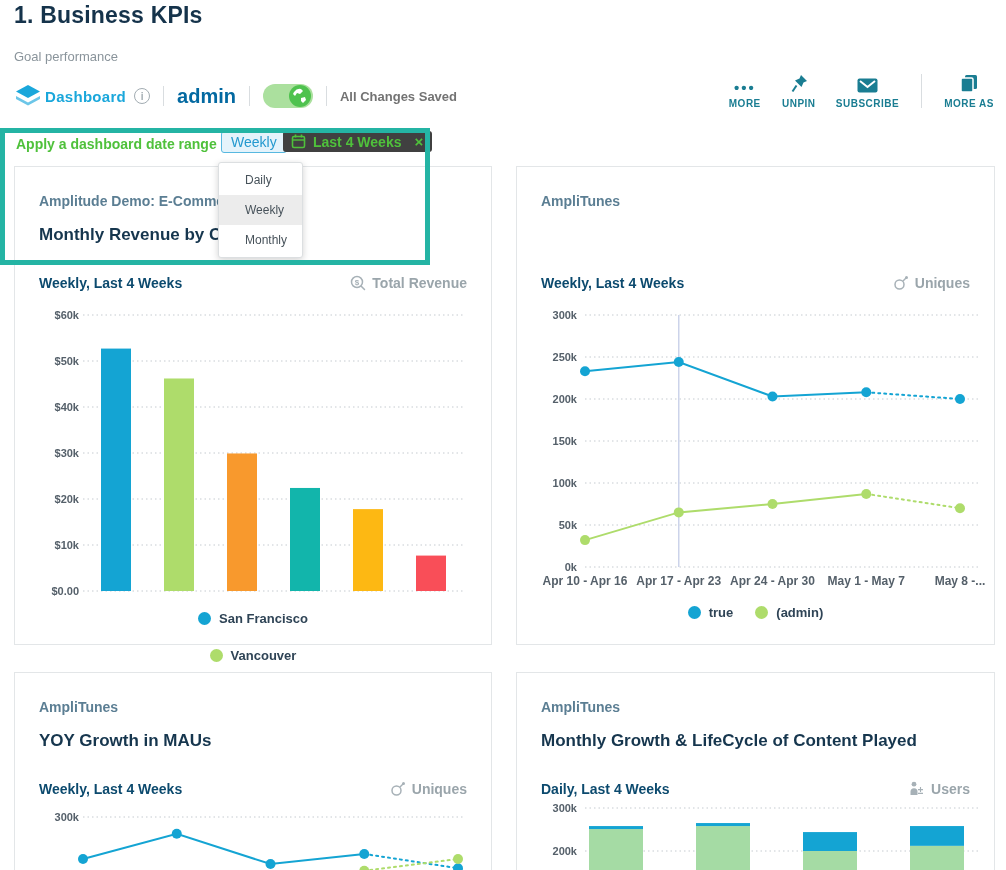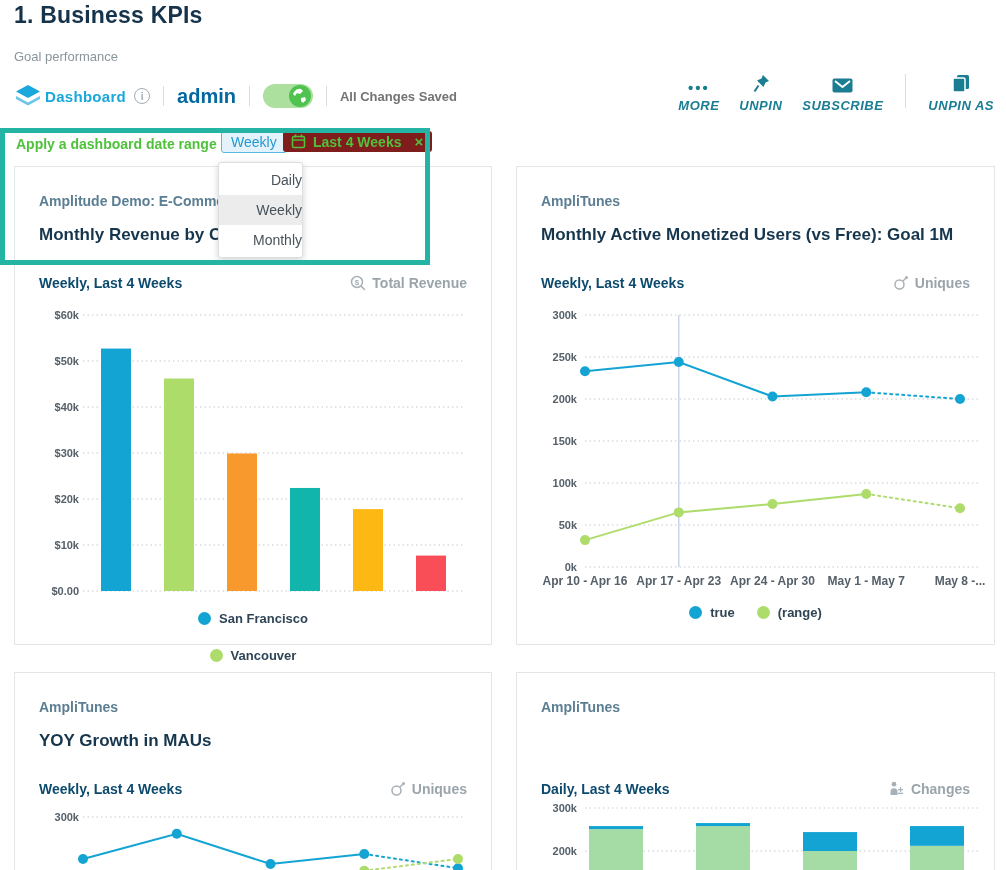--- a/index.html
+++ b/index.html
@@ -1,55 +1,55 @@
 <!DOCTYPE html>
 <html><head>
 <meta charset="utf-8">
 <style>
   html,body{margin:0;padding:0;width:1006px;height:870px;overflow:hidden;background:#fff;
     font-family:"Liberation Sans",sans-serif;position:relative;}
   *{box-sizing:border-box;}
-  .abs{position:absolute;text-align:right;}
+  .abs{position:absolute;}
 
   
   #page-title{left:14px;top:2px;font-size:23px;font-weight:700;color:#15334b;letter-spacing:.2px;}
   #page-subtitle{left:14px;top:49px;font-size:13px;color:#8a949b;}
   #meta-row{left:14px;top:82px;display:flex;align-items:center;height:28px;}
   .vdiv{width:1px;height:20px;background:#d9dde0;margin:0 13px;}
   #dashboard-label{color:#1aa7db;font-weight:700;font-size:15px;margin-left:3px;letter-spacing:.3px;}
   #info-icon{width:16px;height:16px;border:1.5px solid #a2acb2;border-radius:50%;color:#a2acb2;
     font-size:10px;font-weight:700;display:flex;align-items:center;justify-content:center;margin-left:8px;}
   #owner-link{color:#0369a1;font-size:20px;font-weight:600;}
   #visibility-toggle{width:50px;height:24px;border-radius:12px;background:#abe09e;position:relative;}
   #toggle-knob{position:absolute;right:2px;top:1px;}
   #save-status{color:#737373;font-size:13px;font-weight:bold;}
 
   
   #actions{top:74px;right:12px;display:flex;align-items:flex-start;gap:20px;}
   .action{display:flex;flex-direction:column;align-items:center;gap:5px;min-width:34px;cursor:pointer;}
-  .action .lbl{font-size:13px;font-weight:700;letter-spacing:.5px;color:#1a7d92;font-style:italic;}
+  .action .lbl{font-size:10px;font-weight:700;letter-spacing:.5px;color:#1a7d92;}
   .action .ic{height:19px;display:flex;align-items:flex-end;}
   .more-dots{color:#1a7d92;font-size:15px;font-weight:700;letter-spacing:2px;line-height:10px;}
   #actions .vdiv{height:34px;margin:0 2px;}
 
   
   #date-prompt{left:16px;top:136px;font-size:14px;font-weight:600;color:#4fc13b;}
   #interval-chip{left:221px;top:131px;font-size:14px;color:#2499cf;background:#e4f3fb;
     border:1px solid #57b8e0;border-radius:3px;padding:2px 9px;}
-  #range-chip{left:283px;top:131px;font-size:14px;font-weight:600;color:#4fc13b;background:#7f1d1d;
+  #range-chip{left:283px;top:131px;font-size:14px;font-weight:600;color:#4fc13b;background:#404040;
     border-radius:3px;padding:2px 9px 2px 8px;display:flex;align-items:center;gap:7px;}
   #range-close{font-size:15px;font-weight:700;padding-left:6px;cursor:pointer;}
 
   
   #highlight-box{left:0;top:128px;width:430px;height:137px;border:5px solid #24b4a4;z-index:15;pointer-events:none;}
 
   
   #interval-dropdown{left:218px;top:162px;width:85px;background:#fff;border:1px solid #dcdfe1;
     border-radius:3px;box-shadow:0 2px 7px rgba(0,0,0,.18);z-index:10;padding:2px 0;}
-  .dd-option{height:30px;line-height:30px;padding-left:6px;font-size:14px;color:#47525a;cursor:pointer;}
+  .dd-option{height:30px;line-height:30px;padding-left:26px;font-size:12px;color:#47525a;cursor:pointer;}
   .dd-option.selected{background:#ececec;}
 
   
   .card{background:#fff;border:1px solid #e3e6e8;}
   #card-0{left:14px;top:166px;width:478px;height:479px;}
   #card-1{left:516px;top:166px;width:479px;height:479px;}
   #card-2{left:14px;top:672px;width:478px;height:479px;}
   #card-3{left:516px;top:672px;width:479px;height:479px;}
   .card .src{position:absolute;left:24px;top:26px;font-size:14px;font-weight:600;color:#5b7e93;white-space:nowrap;}
   .card .ttl{position:absolute;left:24px;top:58px;font-size:17px;font-weight:700;color:#16364e;white-space:nowrap;}
@@ -122,21 +122,21 @@
     <span class="lbl">SUBSCRIBE</span>
   </div>
   <div class="vdiv"></div>
   <div class="action">
     <span class="ic">
       <svg width="18" height="19" viewBox="0 0 18 19">
         <rect x="5" y="1" width="12" height="14" rx="1.5" fill="#1a7d92"></rect>
         <rect x="1" y="4" width="12" height="14" rx="1.5" fill="#1a7d92" stroke="#fff" stroke-width="1.5"></rect>
       </svg>
     </span>
-    <span class="lbl">UNPIN AS</span>
+    <span class="lbl">MORE AS</span>
   </div>
 </div>
 
 <div class="abs" id="date-prompt">Apply a dashboard date range</div>
 <div class="abs" id="interval-chip">Weekly</div>
 <div class="abs" id="range-chip">
   <span style="display:flex;">
     <svg width="15" height="15" viewBox="0 0 15 15">
       <rect x="1.5" y="2.5" width="12" height="11" rx="1.5" fill="none" stroke="#4fc13b" stroke-width="1.6"></rect>
       <line x1="4.5" y1="0.5" x2="4.5" y2="3.5" stroke="#4fc13b" stroke-width="1.6"></line>
@@ -200,21 +200,20 @@
     <span class="item">
       <span class="dot" style="background: rgb(174, 220, 107);"></span>
       <span>Vancouver</span>
     </span>
     <span class="legend-more">•••</span>
   </div>
 </div>
 
 <div class="abs card" id="card-1">
   <div class="src">AmpliTunes</div>
-  <div class="ttl">Monthly Active Monetized Users (vs Free): Goal 1M</div>
   <div class="period">Weekly, Last 4 Weeks</div>
   <div class="metric">
     <span style="display:flex;">
       <svg width="16" height="16" viewBox="0 0 16 16">
         <circle cx="6.5" cy="9.5" r="4.5" fill="none" stroke="#a7b1b7" stroke-width="1.5"></circle>
         <line x1="10" y1="6" x2="13.5" y2="2.5" stroke="#a7b1b7" stroke-width="1.5"></line>
         <circle cx="13.5" cy="2.5" r="1.5" fill="#a7b1b7"></circle>
       </svg>
     </span>
     <span>Uniques</span>
@@ -255,21 +254,21 @@
       <circle cx="325.25" cy="196.92" r="5" fill="#aedc6b"></circle>
       <circle cx="419" cy="211.2" r="5" fill="#aedc6b"></circle>
     </svg>
   <div class="legend">
     <span class="item">
       <span class="dot" style="background: rgb(20, 164, 211);"></span>
       <span>true</span>
     </span>
     <span class="item">
       <span class="dot" style="background: rgb(174, 220, 107);"></span>
-      <span>(range)</span>
+      <span>(admin)</span>
     </span>
   </div>
 </div>
 
 <div class="abs card" id="card-2">
   <div class="src">AmpliTunes</div>
   <div class="ttl">YOY Growth in MAUs</div>
   <div class="period">Weekly, Last 4 Weeks</div>
   <div class="metric">
     <span style="display:flex;">
@@ -296,30 +295,31 @@
       <circle cx="44" cy="114.8" r="5" fill="#aedc6b"></circle>
       <circle cx="137.75" cy="93.8" r="5" fill="#aedc6b"></circle>
       <circle cx="231.5" cy="81.2" r="5" fill="#aedc6b"></circle>
       <circle cx="325.25" cy="67.75999999999999" r="5" fill="#aedc6b"></circle>
       <circle cx="419" cy="56" r="5" fill="#aedc6b"></circle>
     </svg>
 </div>
 
 <div class="abs card" id="card-3">
   <div class="src">AmpliTunes</div>
+  <div class="ttl">Monthly Growth &amp; LifeCycle of Content Played</div>
   <div class="period">Daily, Last 4 Weeks</div>
   <div class="metric">
     <span style="display:flex;">
       <svg width="16" height="16" viewBox="0 0 16 16">
         <circle cx="5" cy="3.2" r="2.4" fill="#a7b1b7"></circle>
         <path d="M1.5 14 v-3.2 a3.5 3.5 0 0 1 7 0 V14 z" fill="#a7b1b7"></path>
         <text x="11.5" y="12.5" text-anchor="middle" font-size="10" font-weight="700" fill="#a7b1b7">±</text>
       </svg>
     </span>
-    <span>Changes</span>
+    <span>Users</span>
   </div>
   <svg class="chart" width="462" height="220">
       <line x1="44" y1="10" x2="440" y2="10" stroke="#c5cbd0" stroke-width="1" stroke-dasharray="1.5 3"></line>
       <text x="36" y="14" text-anchor="end" class="ytick">300k</text>
       <line x1="44" y1="53" x2="440" y2="53" stroke="#c5cbd0" stroke-width="1" stroke-dasharray="1.5 3"></line>
       <text x="36" y="57" text-anchor="end" class="ytick">200k</text>
       <rect x="48" y="31.07" width="54" height="107.93" fill="#a5dba4"></rect>
       <rect x="48" y="28.06" width="54" height="3.0100000000000016" fill="#14a4d3"></rect>
       <rect x="155" y="28.06" width="54" height="110.94" fill="#a5dba4"></rect>
       <rect x="155" y="25.05" width="54" height="3.009999999999998" fill="#14a4d3"></rect>

